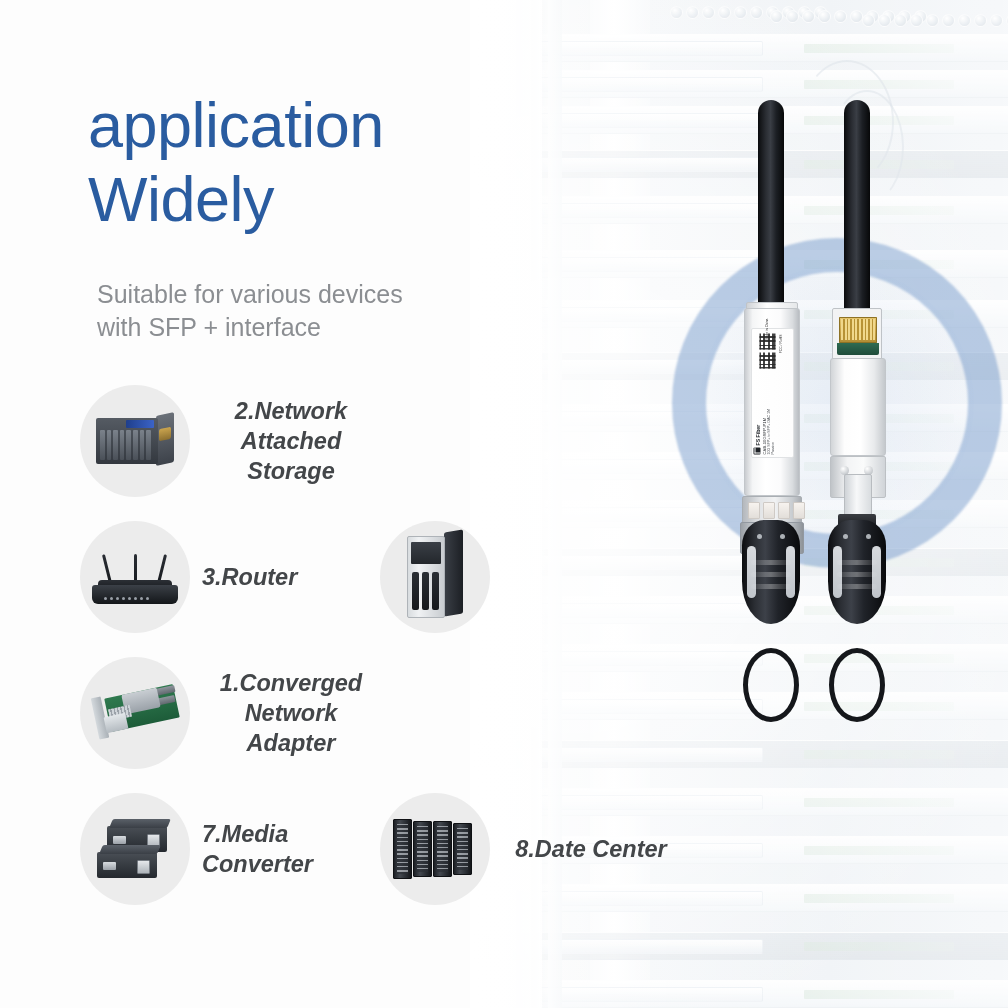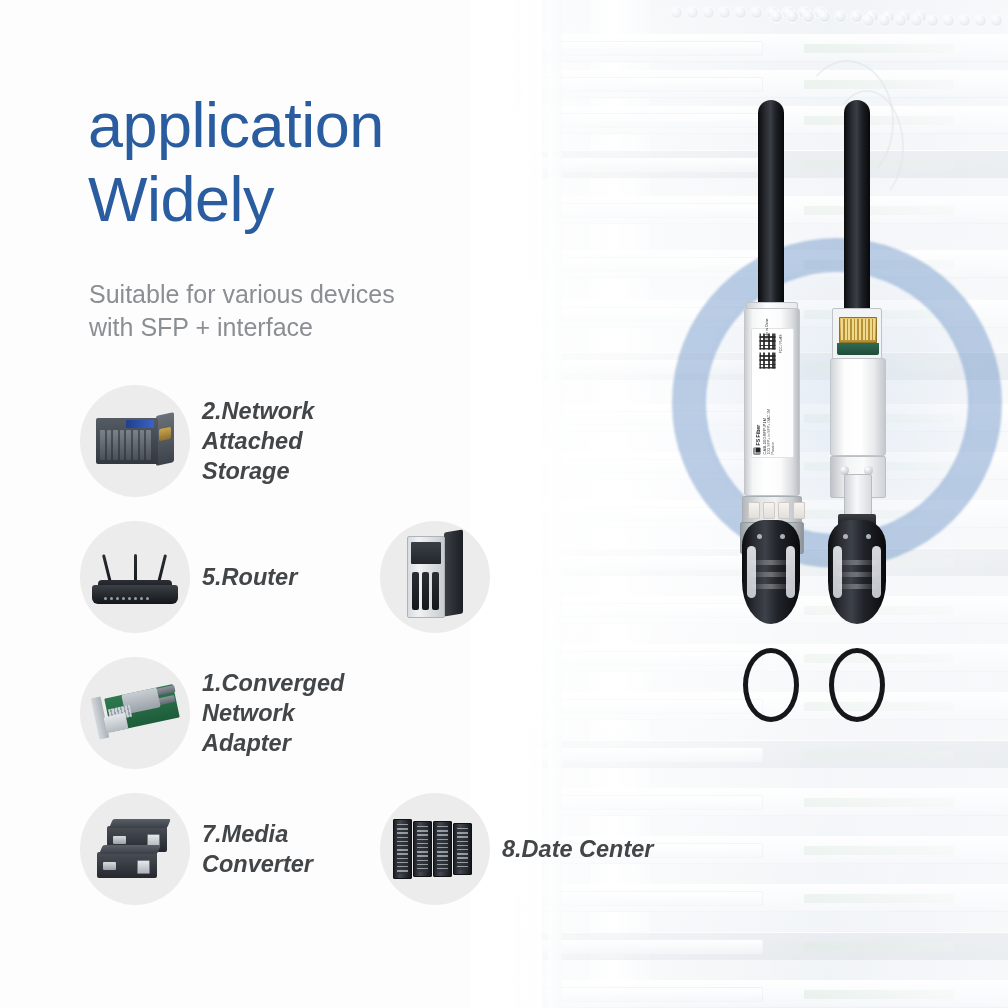--- a/index.html
+++ b/index.html
@@ -148,31 +148,31 @@
   .cablebody{position:absolute;width:26px;top:100px;height:420px;border-radius:13px;
     background:linear-gradient(90deg,#0a0b0d,#2a2d33 30%,#3a3e45 48%,#1c1f24 70%,#070809);}
   .cableA{left:758px;} .cableB{left:844px;}
   .pullring{position:absolute;width:56px;height:74px;border-radius:50%;
     border:5px solid #15171b;box-sizing:border-box;}
   .ringA{left:743px;top:648px;} .ringB{left:829px;top:648px;}
 
   
   .headline{position:absolute;left:88px;top:88px;width:400px;
     font-size:63px;line-height:74px;font-weight:400;color:#2a5ca0;letter-spacing:-.5px;}
-  .subhead{position:absolute;left:89px;top:278px;width:400px;
+  .subhead{position:absolute;left:97px;top:278px;width:400px;
     font-size:25px;line-height:33px;color:#8b8e92;font-weight:400;}
 
   .items{position:absolute;left:80px;top:385px;width:640px;}
   .row{display:flex;height:136px;align-items:flex-start;}
   .cell{display:flex;align-items:center;width:300px;}
   .iconwrap{width:110px;height:112px;flex:0 0 110px;border-radius:50%;
     background:#ececec;display:flex;align-items:center;justify-content:center;position:relative;}
   .itxt{font-size:23.5px;line-height:30px;color:#434649;font-style:italic;font-weight:600;
     margin-left:12px;width:175px;}
-  .cell.wide .itxt{width:185px;}
+  .cell.wide .itxt{width:185px;text-align:center;}
 
   
   .ic{position:relative;}
   
   .ic-switch{width:86px;height:34px;}
   .sw-top{position:absolute;left:3px;top:0;width:80px;height:11px;border-radius:2px 2px 0 0;
     background:linear-gradient(180deg,#5a6068,#3c4149);transform:skewX(-14deg);}
   .sw-face{position:absolute;left:0;top:10px;width:86px;height:19px;border-radius:1px;
     background:linear-gradient(180deg,#4a4f57,#2b3038);}
   .sw-ports{position:absolute;left:9px;top:13px;display:flex;gap:1.6px;}
@@ -535,21 +535,21 @@
                 <i></i>
                 <i></i>
                 <i></i>
                 <i></i>
                 <i></i>
                 <i></i>
                 <i></i>
               </div>
           </div>
         </div>
-        <div class="itxt">5.Router</div>
+        <div class="itxt">3.Router</div>
       </div>
       <div class="cell wide">
         <div class="iconwrap">
           <div class="ic ic-server">
             <div class="sv-side"></div>
               <div class="sv-front"></div>
             <div class="sv-panel"></div>
             <div class="sv-bays">
                 <i></i>
                 <i></i>

